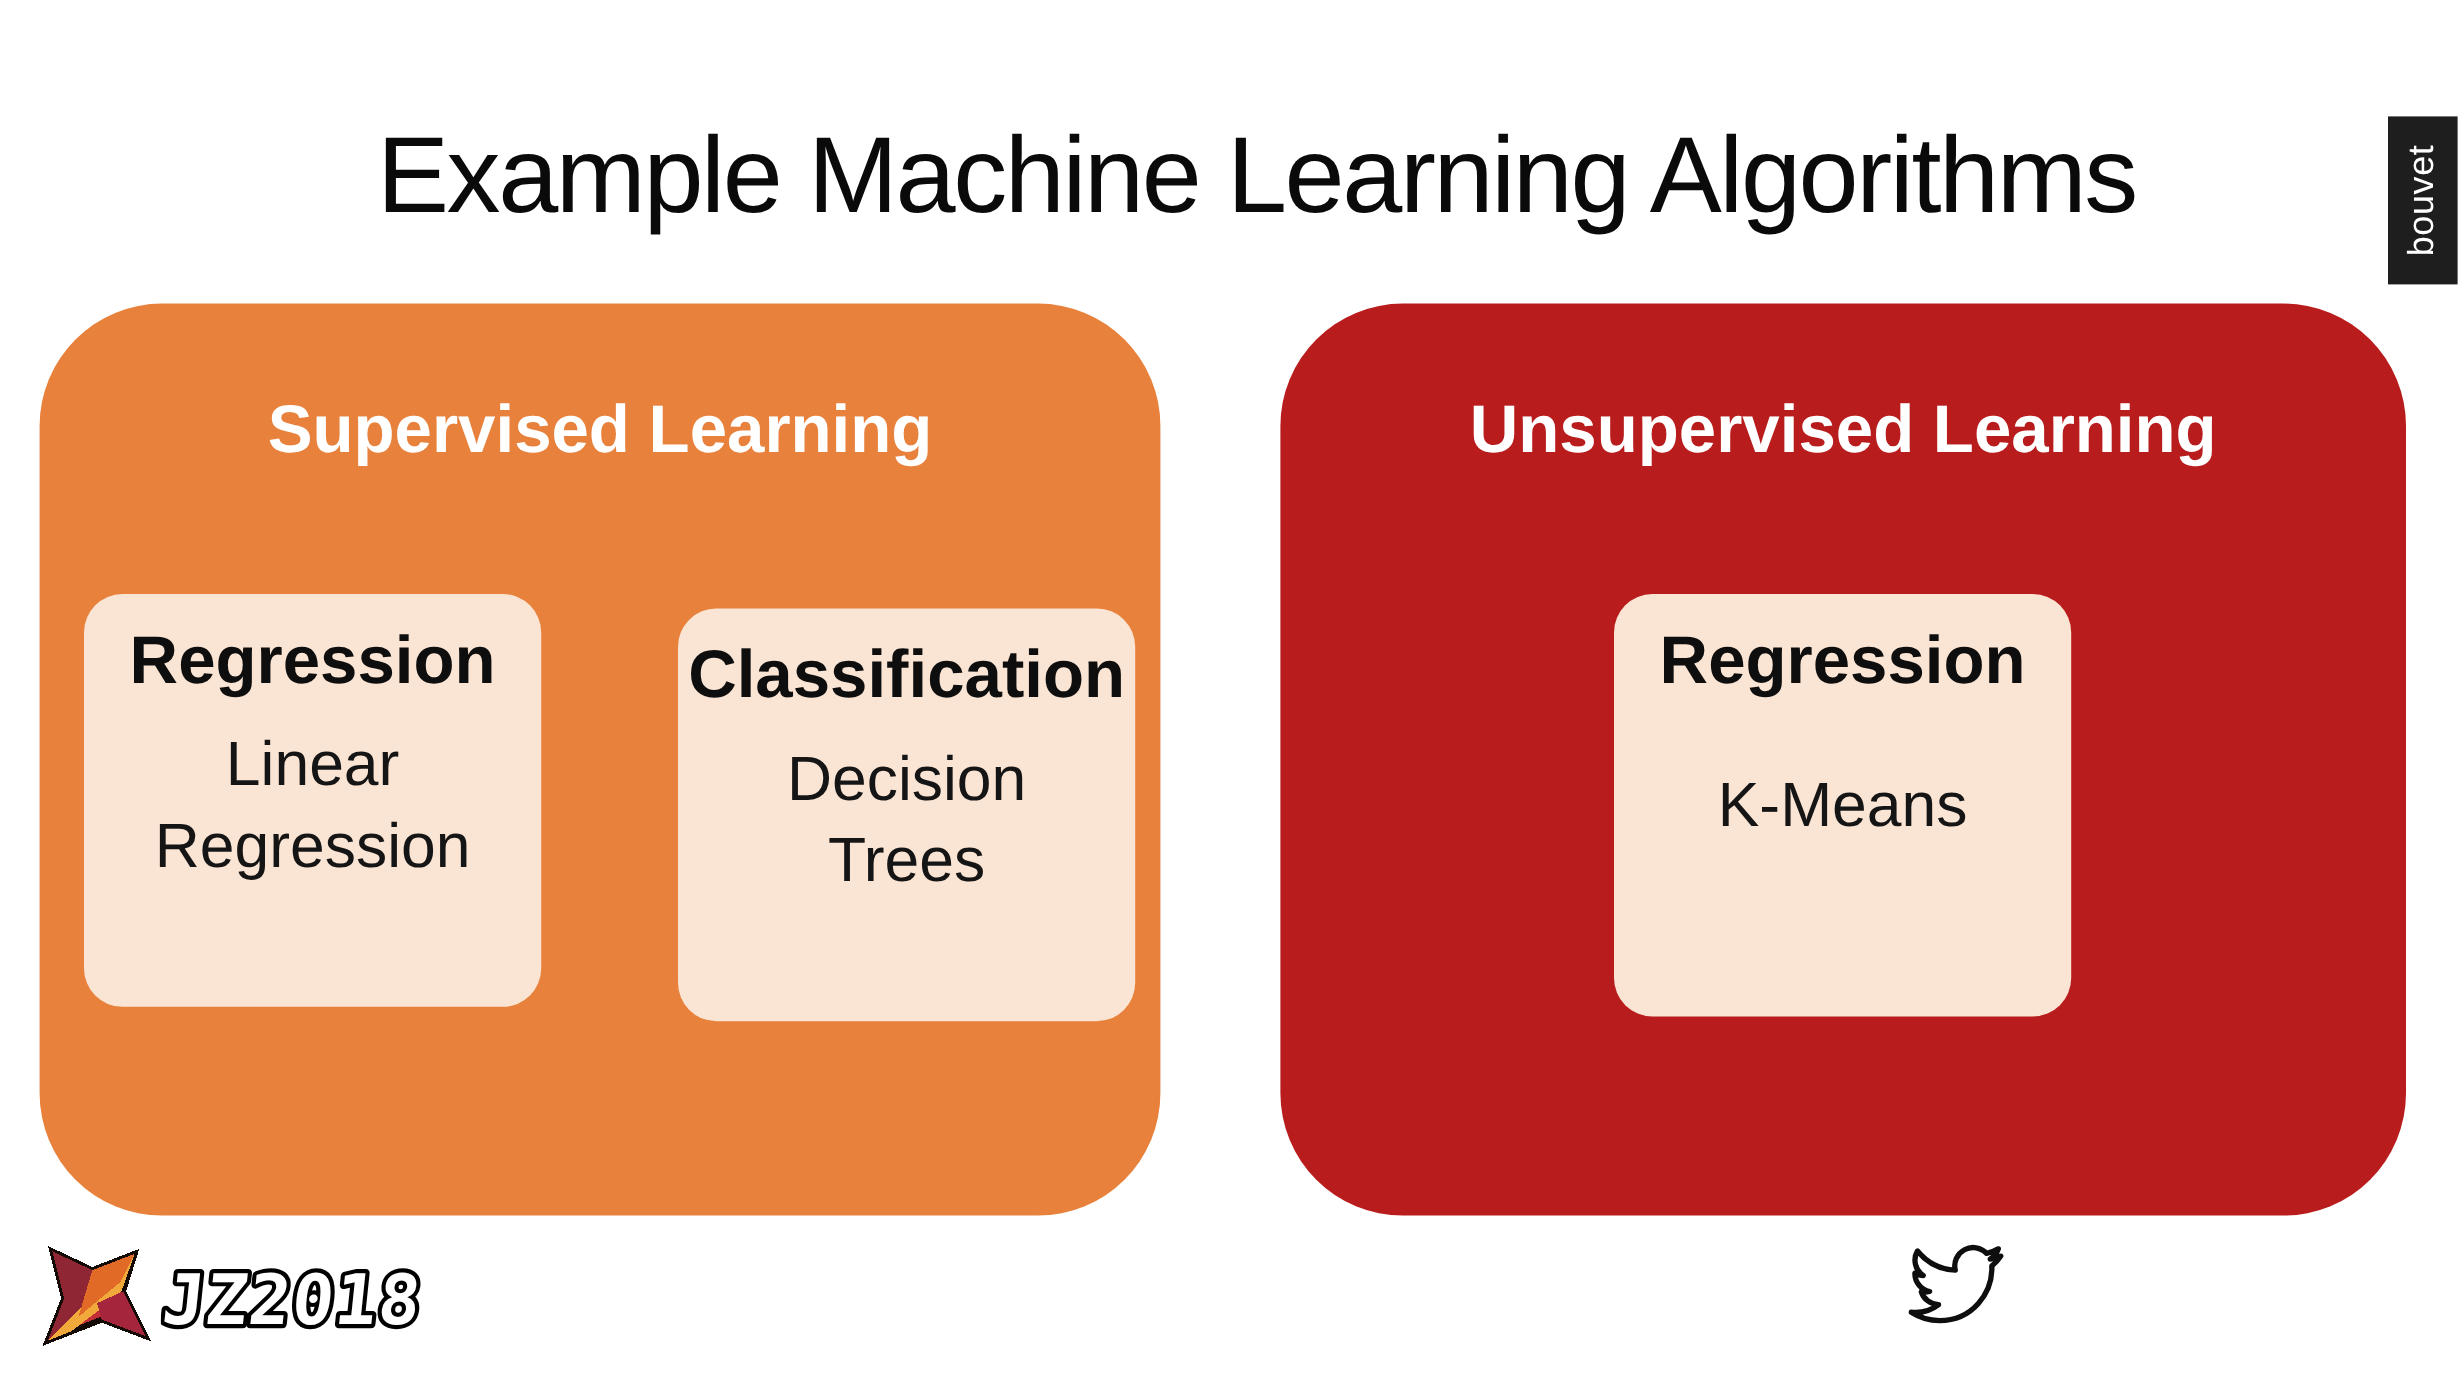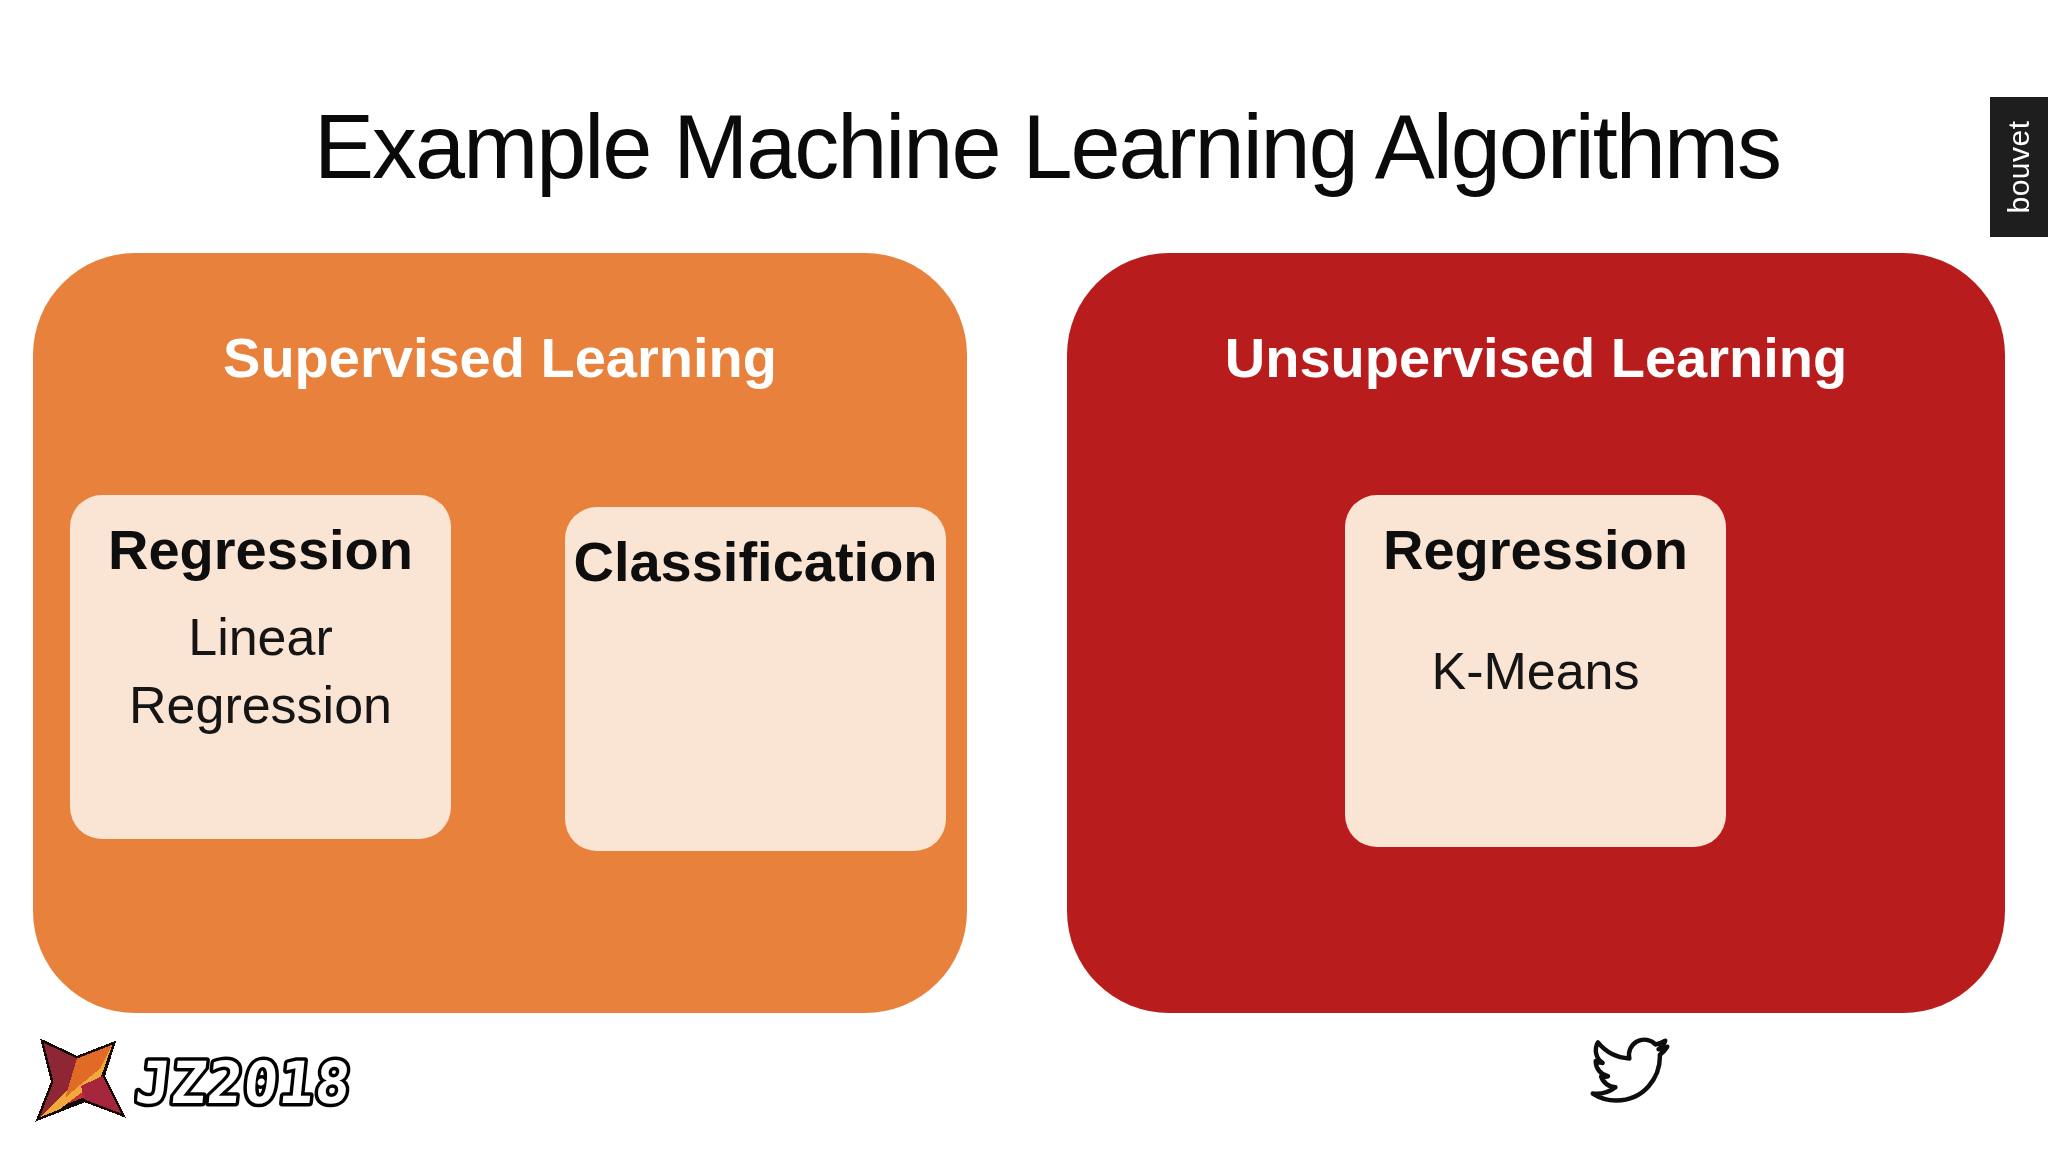--- a/index.html
+++ b/index.html
@@ -128,20 +128,21 @@
   <div class="group group-supervised">
     <div class="group-heading">Supervised Learning</div>
 
     <div class="card card-regression">
       <div class="card-title">Regression</div>
       <div class="card-body">Linear Regression</div>
     </div>
 
     <div class="card card-classification">
       <div class="card-title">Classification</div>
+      <div class="card-body">Decision Trees</div>
     </div>
   </div>
 
   <div class="group group-unsupervised">
     <div class="group-heading">Unsupervised Learning</div>
 
     <div class="card card-clustering">
       <div class="card-title">Regression</div>
       <div class="card-body">K-Means</div>
     </div>

